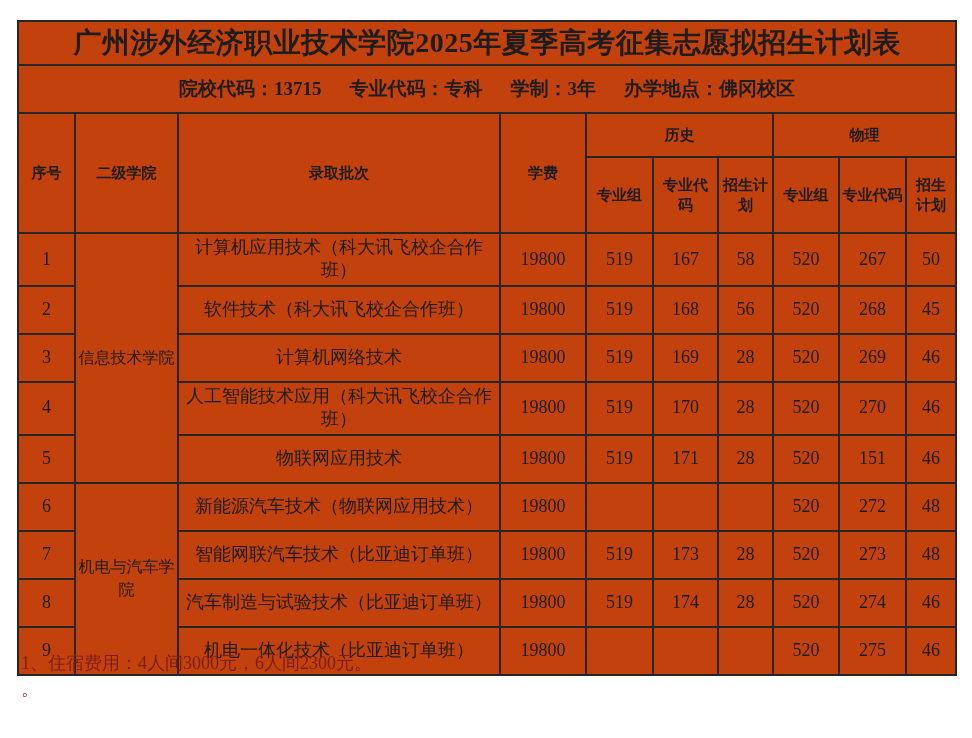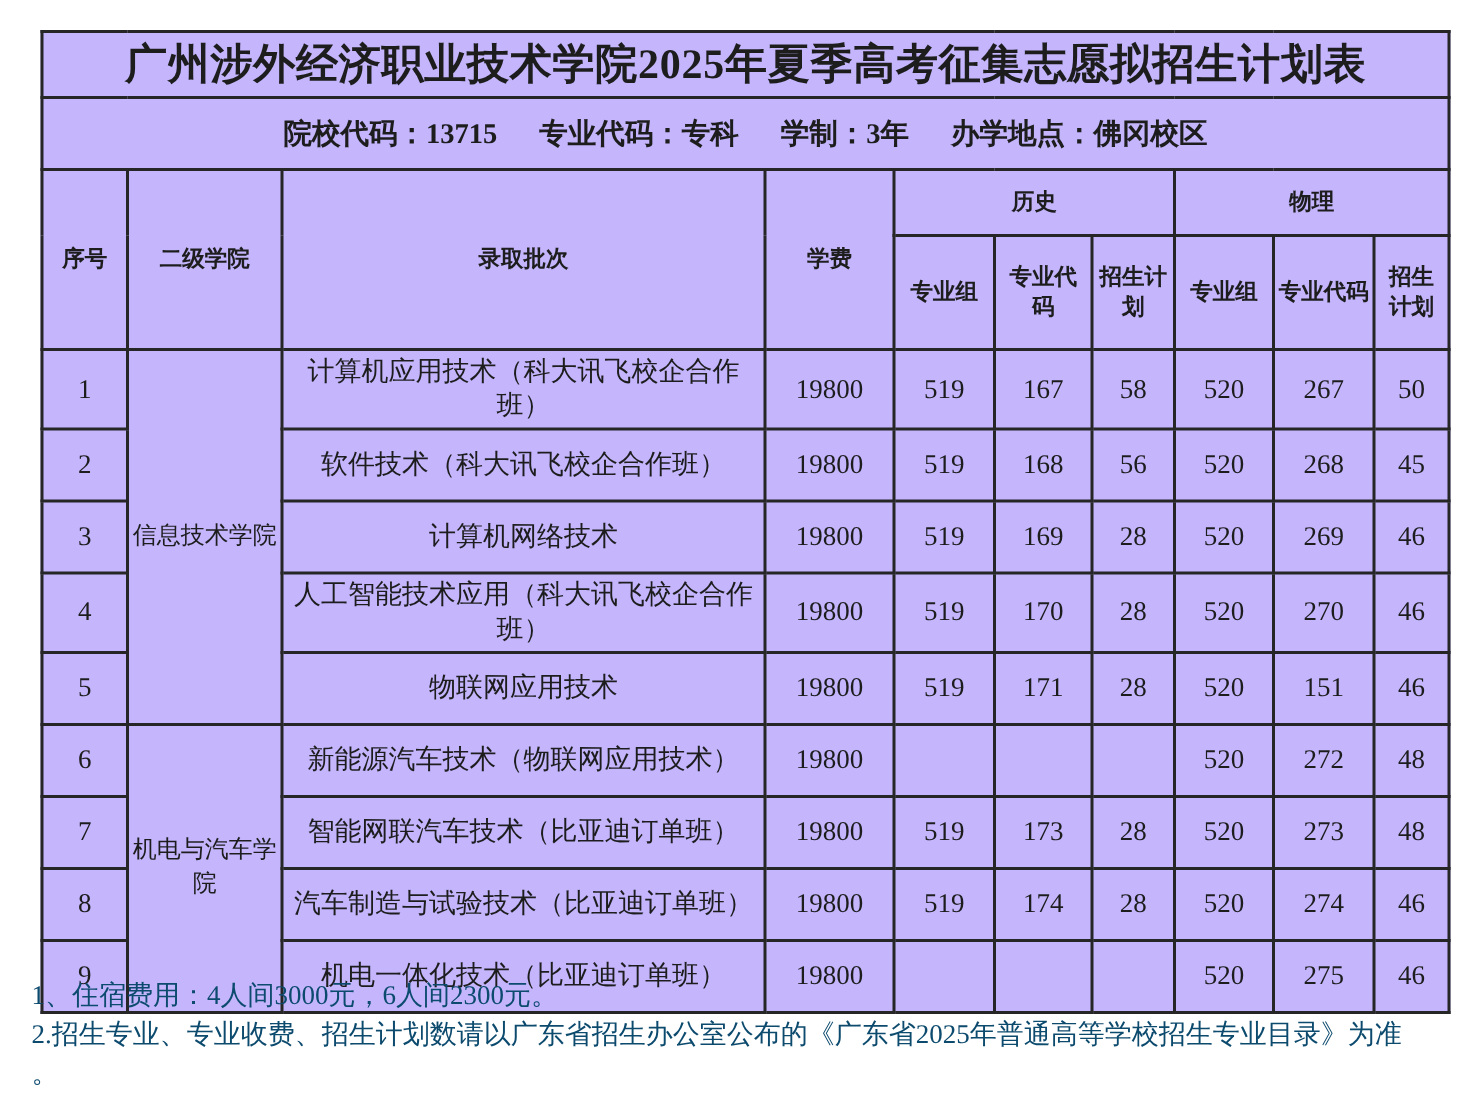--- a/index.html
+++ b/index.html
@@ -5,25 +5,25 @@
   html,body{margin:0;padding:0;background:#ffffff;}
   .page{
     position:relative;
     width:972px;height:738px;
     background:#ffffff;
     color:#1d1d1d;
     font-family:"Liberation Serif","DejaVu Serif",serif;
     overflow:hidden;
   }
   table.plan{
-    position:absolute;left:27px;top:20px;
+    position:absolute;left:17px;top:20px;
     width:938px;
     border-collapse:collapse;
     table-layout:fixed;
-    background:#c4b5fd;
+    background:#c2410c;
   }
   .plan td,.plan th{
     border:2px solid #262626;
     text-align:center;
     vertical-align:middle;
     padding:2px;
     word-break:break-all;
     overflow-wrap:anywhere;
   }
   .title-cell{
@@ -40,21 +40,21 @@
   .subtitle-cell span{margin:12px 14px;white-space:nowrap;}
   .plan th{font-size:15px;font-weight:bold;line-height:1.35;}
   tr.head-a th{height:38px;}
   tr.head-b th{height:70px;}
   td.data{font-size:18px;height:42px;line-height:1.3;}
   td.major{padding:2px 0;}
   td.college{font-size:16px;line-height:1.4;border-radius:18px;}
   .notes{
     position:absolute;left:21px;top:650px;width:935px;
     font-size:18px;line-height:26px;
-    text-align:left;color:#0c4a6e;
+    text-align:left;color:#7f1d1d;
   }
   .notes div{white-space:nowrap;}
 </style>
 </head>
 <body>
 
 <div class="page">
 
   <table class="plan">
     <colgroup>
@@ -197,17 +197,16 @@
       <td class="data"></td>
       <td class="data">520</td>
       <td class="data">275</td>
       <td class="data">46</td>
     </tr>
   </tbody>
     </table>
 
   <div class="notes">
     <div>1、住宿费用：4人间3000元，6人间2300元。</div>
-    <div>2.招生专业、专业收费、招生计划数请以广东省招生办公室公布的《广东省2025年普通高等学校招生专业目录》为准</div>
     <div>。</div>
   </div>
 
 </div>
 
 </body></html>

